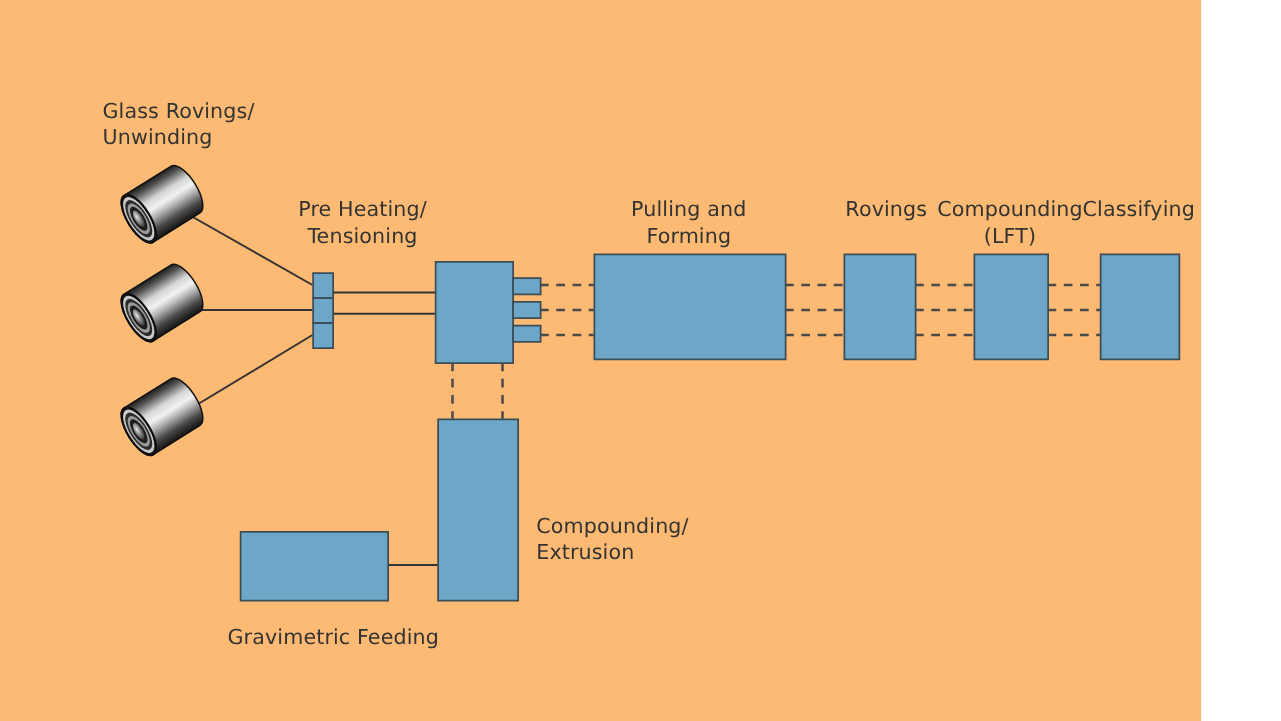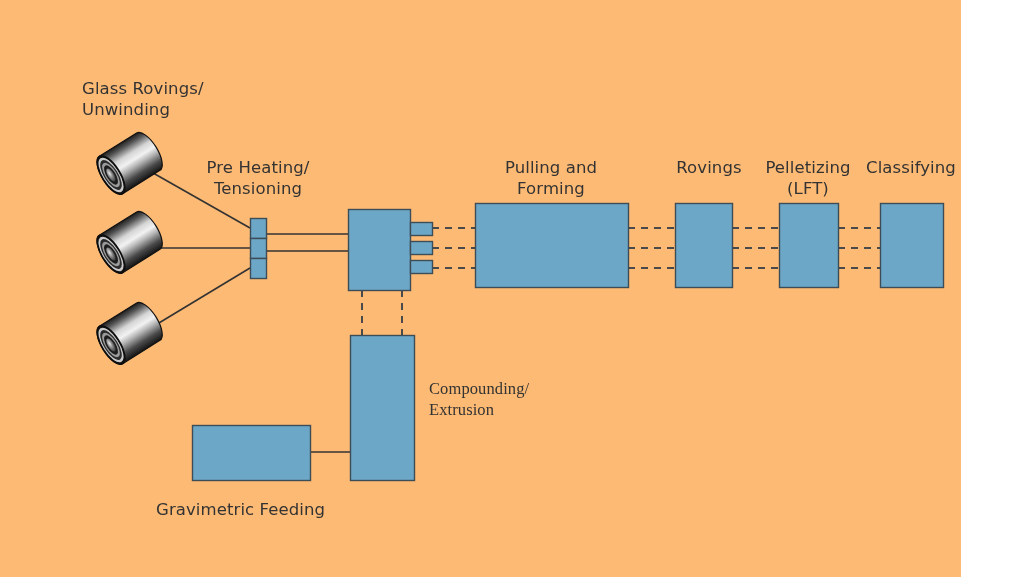--- a/index.html
+++ b/index.html
@@ -150,25 +150,25 @@
         <rect x="675.5" y="203.5" width="57" height="84" fill="#6da7c7" stroke="#3c4d58" stroke-width="1.4"></rect>
         <rect x="779.5" y="203.5" width="59" height="84" fill="#6da7c7" stroke="#3c4d58" stroke-width="1.4"></rect>
         <rect x="880.5" y="203.5" width="63" height="84" fill="#6da7c7" stroke="#3c4d58" stroke-width="1.4"></rect>
         <rect x="350.5" y="335.5" width="64" height="145" fill="#6da7c7" stroke="#3c4d58" stroke-width="1.4"></rect>
         <rect x="192.5" y="425.5" width="118" height="55" fill="#6da7c7" stroke="#3c4d58" stroke-width="1.4"></rect>
       </g>
   </svg>
 
   <div class="label left" style="top: 78px; left: 82px;">Glass Rovings/
 Unwinding</div>
-  <div class="label center" style="top: 157px; left: 118px; width: 280px;">Pre Heating/
+  <div class="label center" style="top: 157px; left: 118px; width: 280px; padding-left: 32px;">Pre Heating/
 Tensioning</div>
   <div class="label center" style="top: 157px; left: 411px; width: 280px;">Pulling and
 Forming</div>
   <div class="label center" style="top: 157px; left: 569px; width: 280px;">Rovings</div>
-  <div class="label center" style="top: 157px; left: 668px; width: 280px;">Pelletizing
+  <div class="label center" style="top: 157px; left: 668px; width: 280px;">Compounding
 (LFT)</div>
   <div class="label center" style="top: 157px; left: 771px; width: 280px;">Classifying</div>
-  <div class="label left" style="top: 378px; left: 429px; font-family: Liberation Serif, serif;">Compounding/
+  <div class="label left" style="top: 410px; left: 429px;">Compounding/
 Extrusion</div>
-  <div class="label left" style="top: 499px; left: 156px;">Gravimetric Feeding</div>
+  <div class="label left" style="top: 499px; left: 182px;">Gravimetric Feeding</div>
 
 </div>
 
 </body></html>

